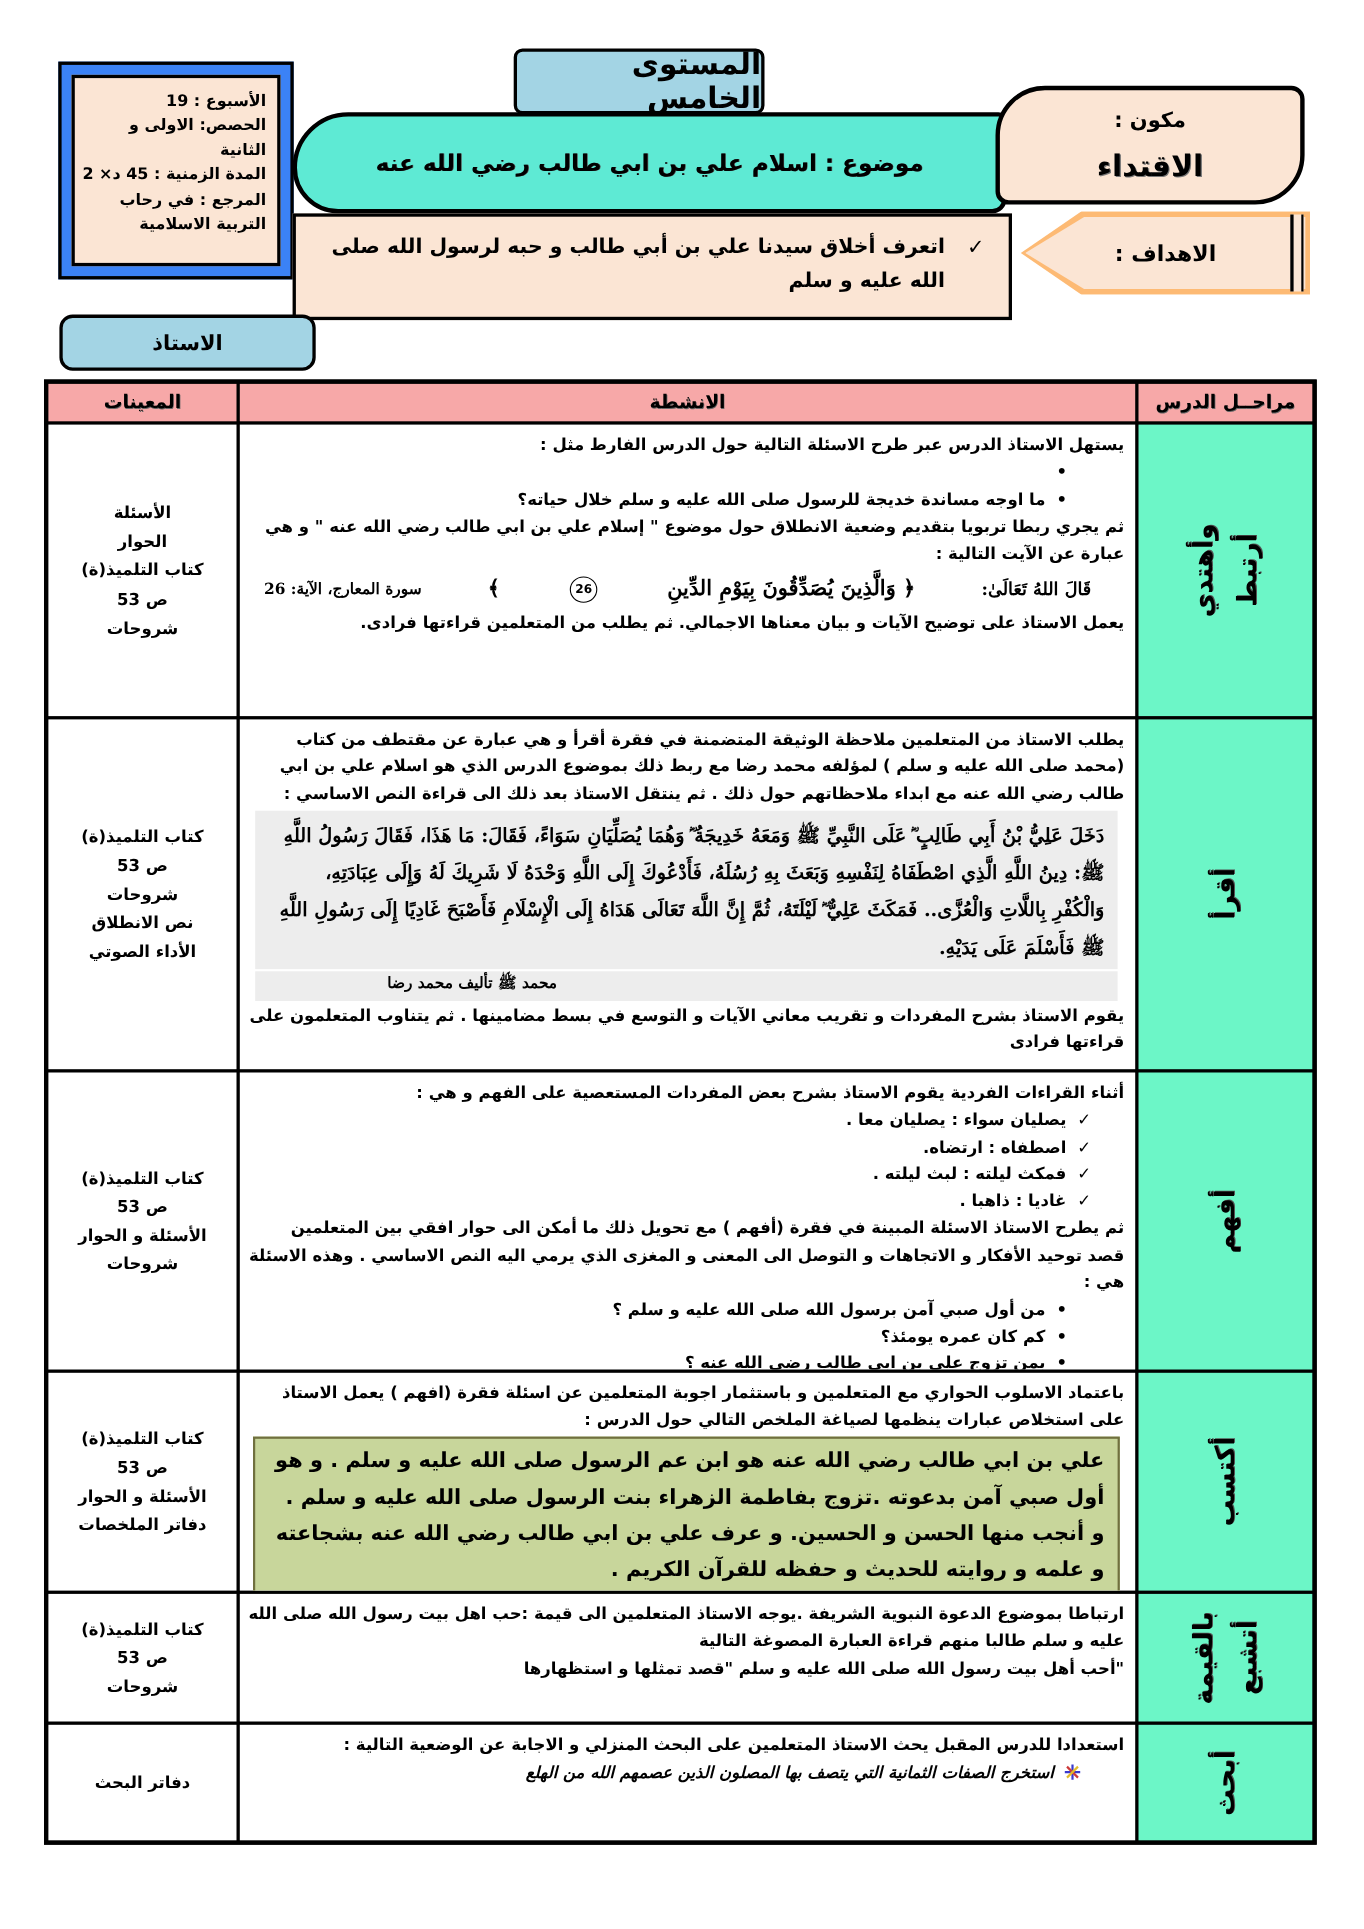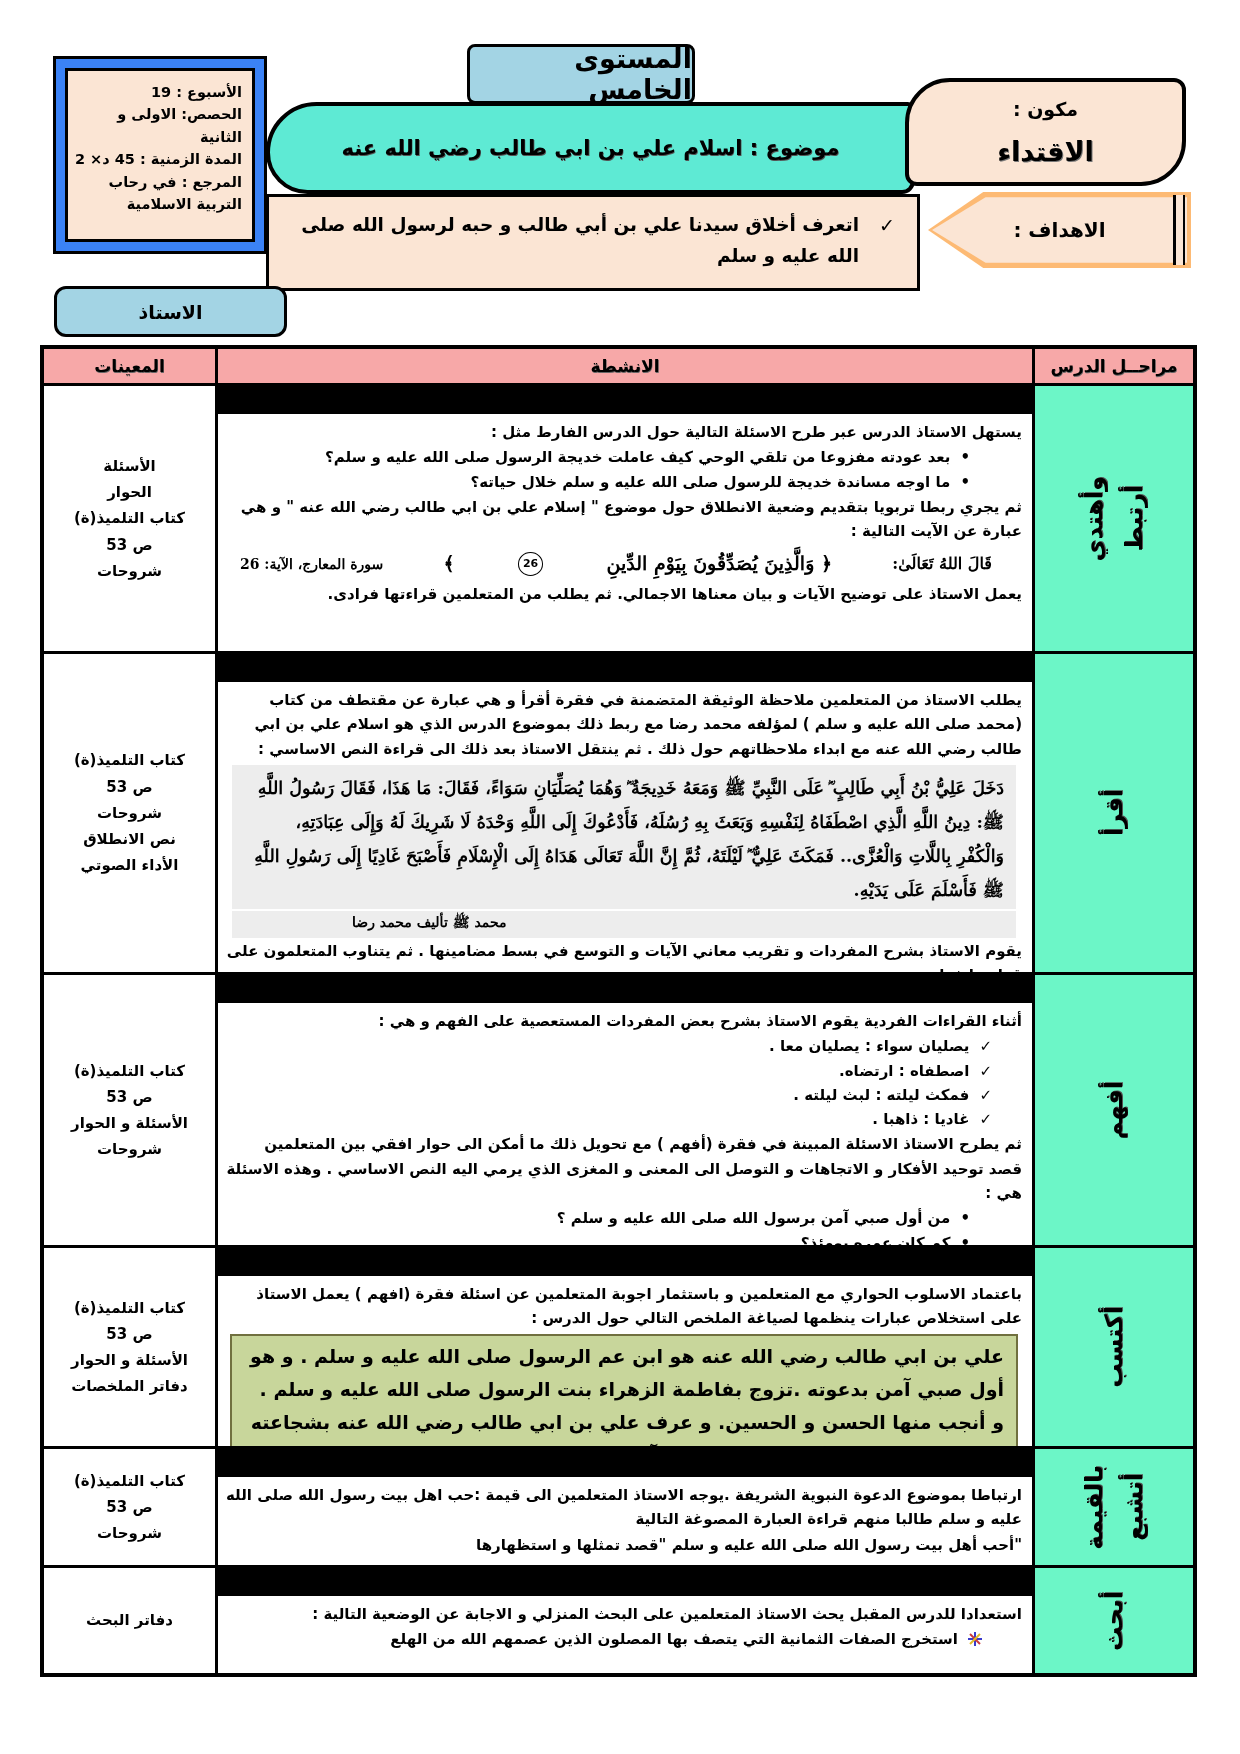--- a/index.html
+++ b/index.html
@@ -46,41 +46,41 @@
              grid-template-rows:34px 265px 318px 270px 198px 116px 1fr;gap:3px;}
   .cell{background:#fff;box-sizing:border-box;overflow:hidden;}
   .hcell{background:#f7a8a8;display:flex;align-items:center;justify-content:center;
              font-weight:900;font-size:17px;text-shadow:.5px .5px 0 #666;}
   .stage{background:#6cf6c7;display:flex;align-items:center;justify-content:center;gap:12px;}
   .vword{writing-mode:vertical-rl;transform:rotate(180deg);font-weight:900;font-size:24px;
              letter-spacing:2px;text-shadow:.7px .7px 0 #555;}
   .aids{display:flex;flex-direction:column;align-items:center;justify-content:center;
              font-weight:700;font-size:15px;line-height:1.75;text-align:center;direction:rtl;padding:4px;}
   .act{direction:rtl;text-align:right;font-weight:700;font-size:15px;line-height:1.62;
-             padding:5px 10px 0 8px;margin-top:28px;}
+             padding:5px 10px 0 8px;}
   .act p{margin:1px 0;}
   .bullet-line{display:flex;gap:10px;margin-right:52px;}
   .bullet-line .bullet{font-size:15px;}
   .check-line{display:flex;gap:10px;margin-right:30px;}
   .check-line .ck{font-weight:900;}
   .verse-line{display:flex;align-items:center;justify-content:space-between;direction:rtl;
              padding:4px 30px 2px 14px;font-family:"DejaVu Serif",serif;}
   .verse-intro{font-weight:700;font-size:16px;}
   .verse{font-weight:700;font-size:19px;}
   .circ{display:inline-block;border:1.6px solid #000;border-radius:50%;font-size:11px;
              font-weight:700;padding:2px 4px;margin:0 3px;font-family:"DejaVu Sans",sans-serif;}
   .verse-ref{font-size:14px;font-weight:700;}
   .quote-block{background:#ededed;margin:4px 6px 2px 6px;padding:6px 12px 2px 12px;
              font-family:"DejaVu Serif",serif;font-weight:700;font-size:17.5px;line-height:1.95;
              text-align:right;}
   .quote-src{font-family:"DejaVu Serif",serif;font-weight:900;font-size:14px;text-align:left;
              padding:0 0 4px 120px;background:#ededed;margin:0 6px;}
   .summary-block{background:#c8d69b;border:2px solid #70703f;margin:3px 4px;padding:4px 12px;
              font-weight:900;font-size:19px;line-height:1.75;}
-  .homework-line{display:flex;align-items:center;gap:8px;margin-right:38px;}
+  .homework-line{display:flex;align-items:center;gap:8px;margin-right:38px;font-style:italic;}
   .sparkle{flex:0 0 auto;}
 </style>
 </head>
 <body>
 
 <div class="page">
 
   <div class="abs info-frame">
     <div class="info-inner">
       <div>الأسبوع :  19</div>
@@ -118,21 +118,20 @@
     <div class="cell hcell">المعينات</div>
 
     <div class="cell stage">
       <span class="vword">أرتبط</span>
       <span class="vword">وأهتدي</span>
     </div>
     <div class="cell act">
       <p>يستهل الاستاذ الدرس عبر طرح الاسئلة التالية حول الدرس الفارط مثل :</p>
       <div class="bullet-line">
         <span class="bullet">•</span>
-        <span>بعد عودته مفزوعا من تلقي الوحي كيف عاملت خديجة الرسول صلى الله عليه و سلم؟</span>
       </div>
       <div class="bullet-line">
         <span class="bullet">•</span>
         <span>ما اوجه مساندة خديجة للرسول صلى الله عليه و سلم خلال حياته؟</span>
       </div>
       <p>ثم يجري ربطا تربويا بتقديم وضعية الانطلاق  حول موضوع " إسلام علي بن ابي طالب  رضي الله عنه "   و هي عبارة عن الآيت التالية :</p>
       <div class="verse-line">
         <span class="verse-intro">قَالَ اللهُ تَعَالَىٰ:</span>
         <span class="verse">﴿ وَالَّذِينَ يُصَدِّقُونَ بِيَوْمِ الدِّينِ</span>
         <span class="circ">26</span>

